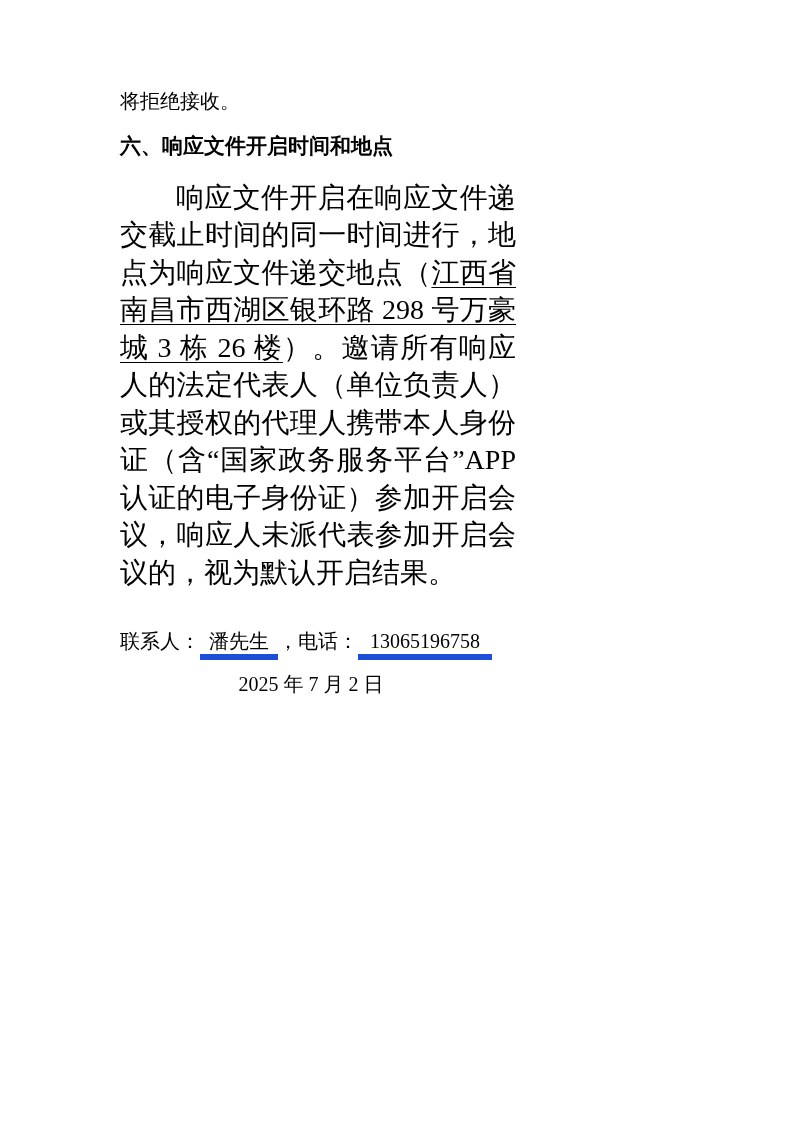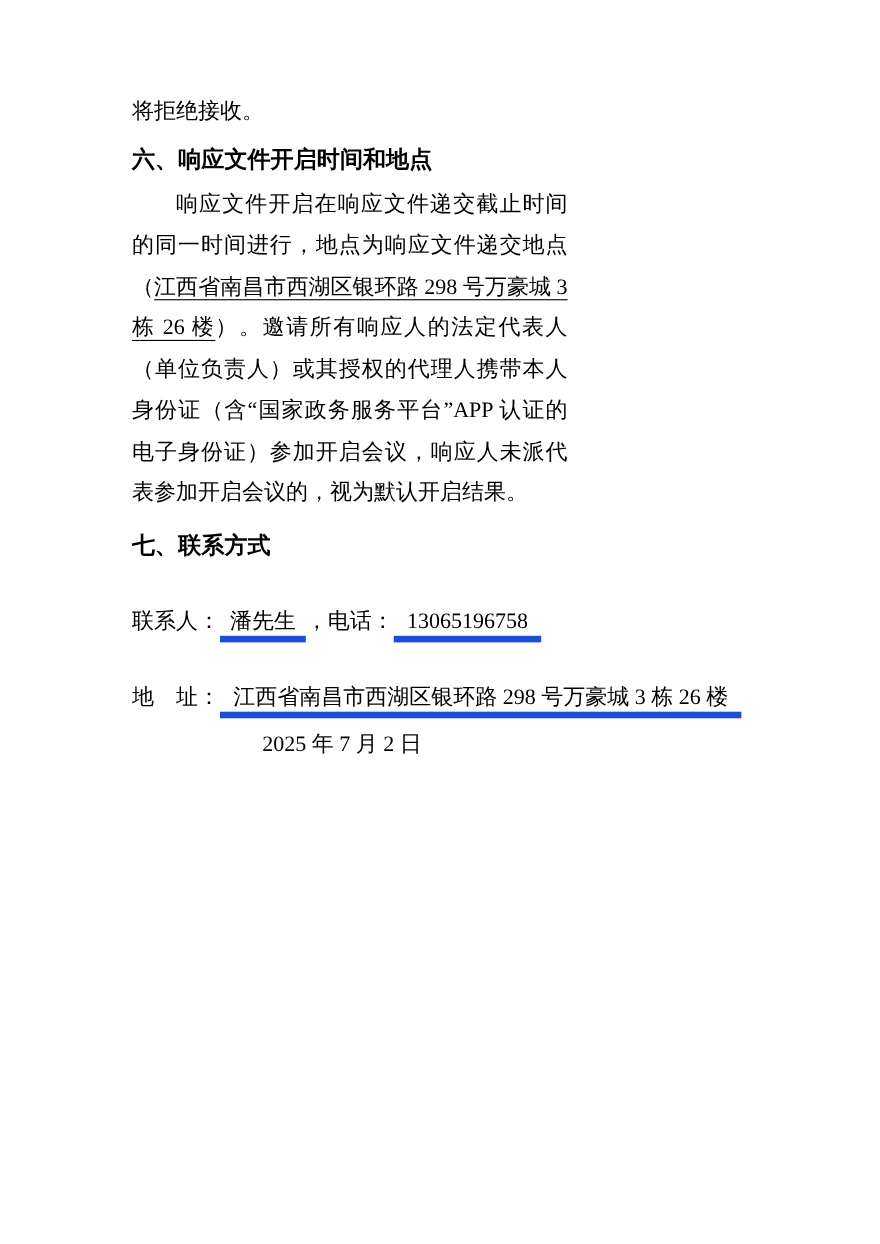--- a/index.html
+++ b/index.html
@@ -24,27 +24,27 @@
   .cont-para {
     font-size: 20px;
     line-height: 37.5px;
     margin: 0;
   }
   .sec-heading {
     font-family: "Liberation Sans", "DejaVu Sans", sans-serif;
     font-weight: bold;
     font-size: 21px;
     line-height: 32px;
-    margin: 9px 0 6px 0;
+    margin: 9px 0 17px 0;
   }
   .sec-heading.second {
     margin: 13px 0 8px 0;
   }
   .body-para {
-    font-size: 20px;
+    font-size: 28px;
     line-height: 37.5px;
     margin: 0;
     text-align: justify;
     text-indent: 2em;
   }
   .u-inline {
     text-decoration: underline;
     text-decoration-thickness: 1px;
     text-underline-offset: 5px;
   }
@@ -75,22 +75,20 @@
 <body>
 
 <div class="page">
 
   <p class="cont-para">将拒绝接收。</p>
 
   <h2 class="sec-heading">六、响应文件开启时间和地点</h2>
 
   <p class="body-para"><span>响应文件开启在响应文件递交截止时间的同一时间进行，地点为响应文件递交地点（</span><span class="u-inline">江西省南昌市西湖区银环路 298 号万豪城 3 栋 26 楼</span><span>）。邀请所有响应人的法定代表人（单位负责人）或其授权的代理人携带本人身份证（含“国家政务服务平台”APP 认证的电子身份证）参加开启会议，响应人未派代表参加开启会议的，视为默认开启结果。</span></p>
 
-  <h2 class="sec-heading second">七、联系方式</h2>
 
   <p class="contact-line"><span>联系人：</span><span class="blank">潘先生</span><span>，电话：</span><span class="blank wide">13065196758</span></p>
 
-  <p class="contact-line"><span>地　址：</span><span class="blank wide">江西省南昌市西湖区银环路 298 号万豪城 3 栋 26 楼</span></p>
 
 
   <p class="date-line">2025 年 7 月 2 日</p>
 
 </div>
 
 </body></html>

